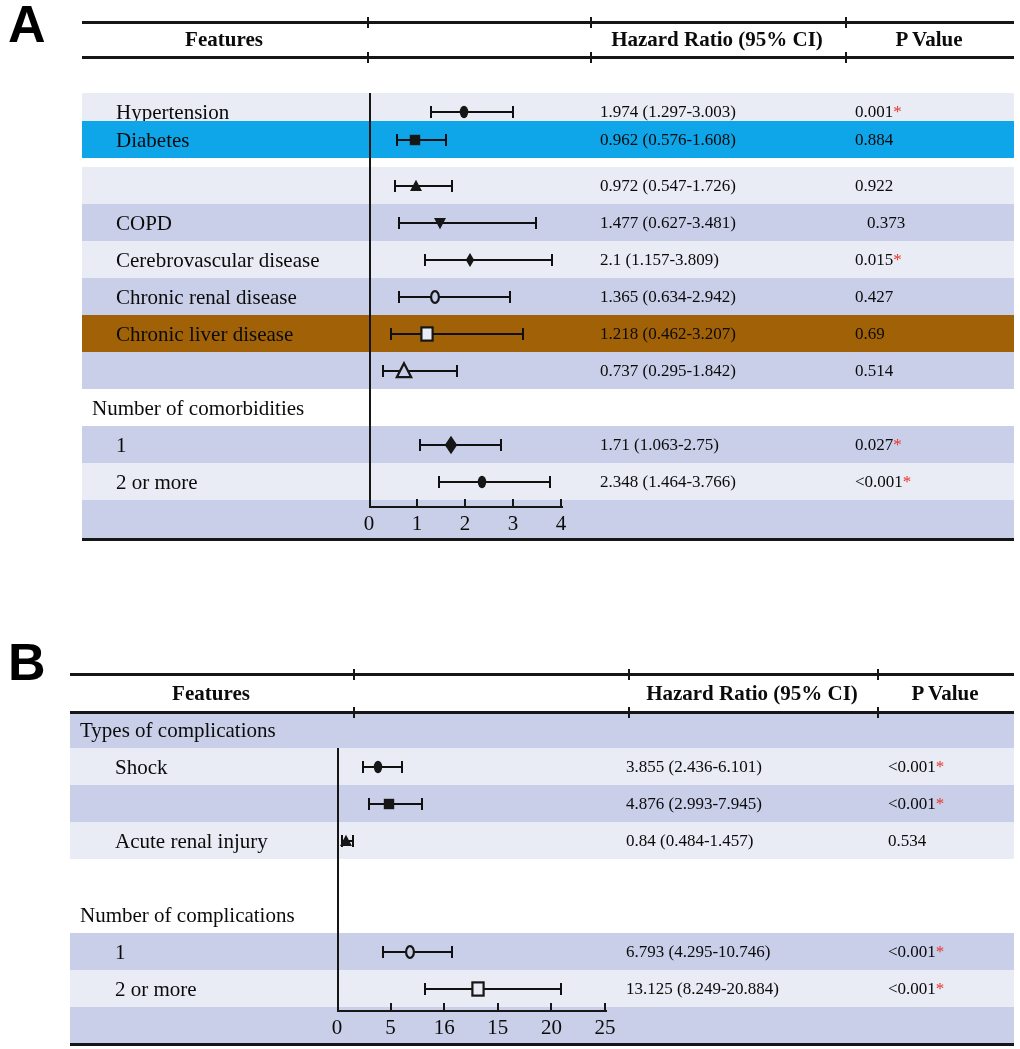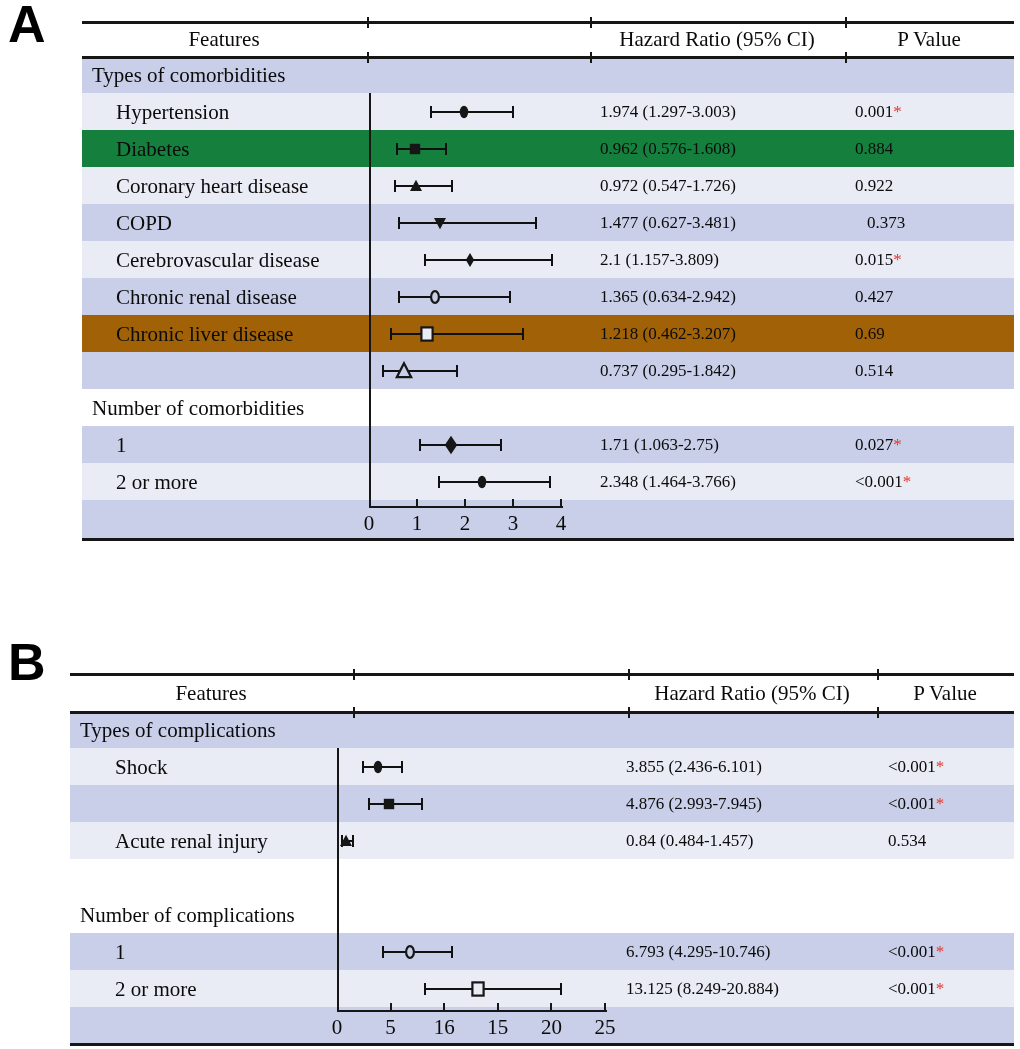--- a/index.html
+++ b/index.html
@@ -8,21 +8,21 @@
   .panel-letter{position:absolute;font-family:"Liberation Sans","DejaVu Sans",sans-serif;
           font-weight:bold;font-size:52px;line-height:1;color:#000;}
   #letterA{left:8px;top:-2px;}
   #letterB{left:8px;top:636px;}
   .ftable{position:absolute;}
   #tableA{left:82px;top:21px;width:932px;height:521px;}
   #tableB{left:70px;top:673px;width:944px;height:374px;}
   .hsep{position:absolute;left:0;right:0;height:3px;background:#161616;z-index:6;}
   #tableA .sep-top{top:0;} #tableA .sep-head{top:35px;} #tableA .sep-bot{top:517px;}
   #tableB .sep-top{top:0;} #tableB .sep-head{top:38px;} #tableB .sep-bot{top:370px;}
-  .header-label{position:absolute;font-weight:normal;font-size:21px;white-space:nowrap;
+  .header-label{position:absolute;font-weight:bold;font-size:21px;white-space:nowrap;
           transform:translate(-50%,-50%);z-index:5;text-align:center;}
   #tableA .hl-f{left:142px;top:18px;} #tableA .hl-h{left:635px;top:18px;} #tableA .hl-p{left:847px;top:18px;}
   #tableB .hl-f{left:141px;top:20px;} #tableB .hl-h{left:682px;top:20px;} #tableB .hl-p{left:875px;top:20px;}
   .frow{position:absolute;left:0;right:0;}
   .row-label{position:absolute;top:50%;transform:translateY(-50%);font-size:21px;white-space:nowrap;}
   .cell-text{position:absolute;top:50%;transform:translateY(-50%);font-size:17px;white-space:nowrap;}
   .vstub{position:absolute;width:2px;background:#161616;z-index:7;}
   .yaxis{position:absolute;width:2px;background:#161616;z-index:4;}
   .xaxis{position:absolute;height:2px;background:#161616;z-index:4;}
   .xtick{position:absolute;width:2px;background:#161616;z-index:4;}
@@ -44,47 +44,43 @@
     <div class="header-label hl-p">P Value</div>
     <div class="hsep sep-top"></div>
     <div class="hsep sep-head"></div>
     <div class="hsep sep-bot"></div>
   <div class="vstub" style="left: 285px; top: -4px; height: 11px;"></div>
       <div class="vstub" style="left: 508px; top: -4px; height: 11px;"></div>
       <div class="vstub" style="left: 763px; top: -4px; height: 11px;"></div>
       <div class="vstub" style="left: 285px; top: 31px; height: 11px;"></div>
       <div class="vstub" style="left: 508px; top: 31px; height: 11px;"></div>
       <div class="vstub" style="left: 763px; top: 31px; height: 11px;"></div>
-      <div class="frow" style="top: 35px; height: 37px; background: rgb(201, 207, 232);">
-        <div class="row-label" style="left: 10px;">Types of comorbidities</div>
-      </div>
       <div class="frow" style="top: 72px; height: 37px; background: rgb(233, 235, 245);">
         <div class="row-label" style="left: 34px;">Hypertension</div>
         <div class="cell-text" style="left: 518px;">1.974 (1.297-3.003)</div>
         <div class="cell-text" style="left: 773px;"><span>0.001</span><span style="color: rgb(232, 52, 42);">*</span></div>
         <div class="errbar" style="left: 349.256px; width: 81.888px; top: 17.5px;"></div>
         <div class="errcap" style="left: 348.256px; top: 12.5px;"></div>
         <div class="errcap" style="left: 430.144px; top: 12.5px;"></div>
         <svg width="20" height="20" class="marker" style="left: 371.752px; top: 8.5px;">
           <ellipse cx="10" cy="10" rx="4.2" ry="6.2" fill="#161616"></ellipse>
         </svg>
       </div>
-      <div class="frow" style="top: 109px; height: 37px; background: #15803d;">
+      <div class="frow" style="top: 100px; height: 37px; background: #0ea5e9;">
         <div class="row-label" style="left: 34px;">Diabetes</div>
         <div class="cell-text" style="left: 518px;">0.962 (0.576-1.608)</div>
         <div class="cell-text" style="left: 773px;"><span>0.884</span></div>
         <div class="errbar" style="left: 314.648px; width: 49.536px; top: 17.5px;"></div>
         <div class="errcap" style="left: 313.648px; top: 12.5px;"></div>
         <div class="errcap" style="left: 363.184px; top: 12.5px;"></div>
         <svg width="20" height="20" class="marker" style="left: 323.176px; top: 8.5px;">
           <rect x="4.8" y="4.8" width="10.4" height="10.4" fill="#161616"></rect>
         </svg>
       </div>
       <div class="frow" style="top: 146px; height: 37px; background: rgb(233, 235, 245);">
-        <div class="row-label" style="left: 34px;">Coronary heart disease</div>
         <div class="cell-text" style="left: 518px;">0.972 (0.547-1.726)</div>
         <div class="cell-text" style="left: 773px;"><span>0.922</span></div>
         <div class="errbar" style="left: 313.256px; width: 56.592px; top: 17.5px;"></div>
         <div class="errcap" style="left: 312.256px; top: 12.5px;"></div>
         <div class="errcap" style="left: 368.848px; top: 12.5px;"></div>
         <svg width="20" height="20" class="marker" style="left: 323.656px; top: 8.5px;">
           <polygon points="10,3.8 16,15 4,15" fill="#161616"></polygon>
         </svg>
       </div>
       <div class="frow" style="top: 183px; height: 37px; background: rgb(201, 207, 232);">

